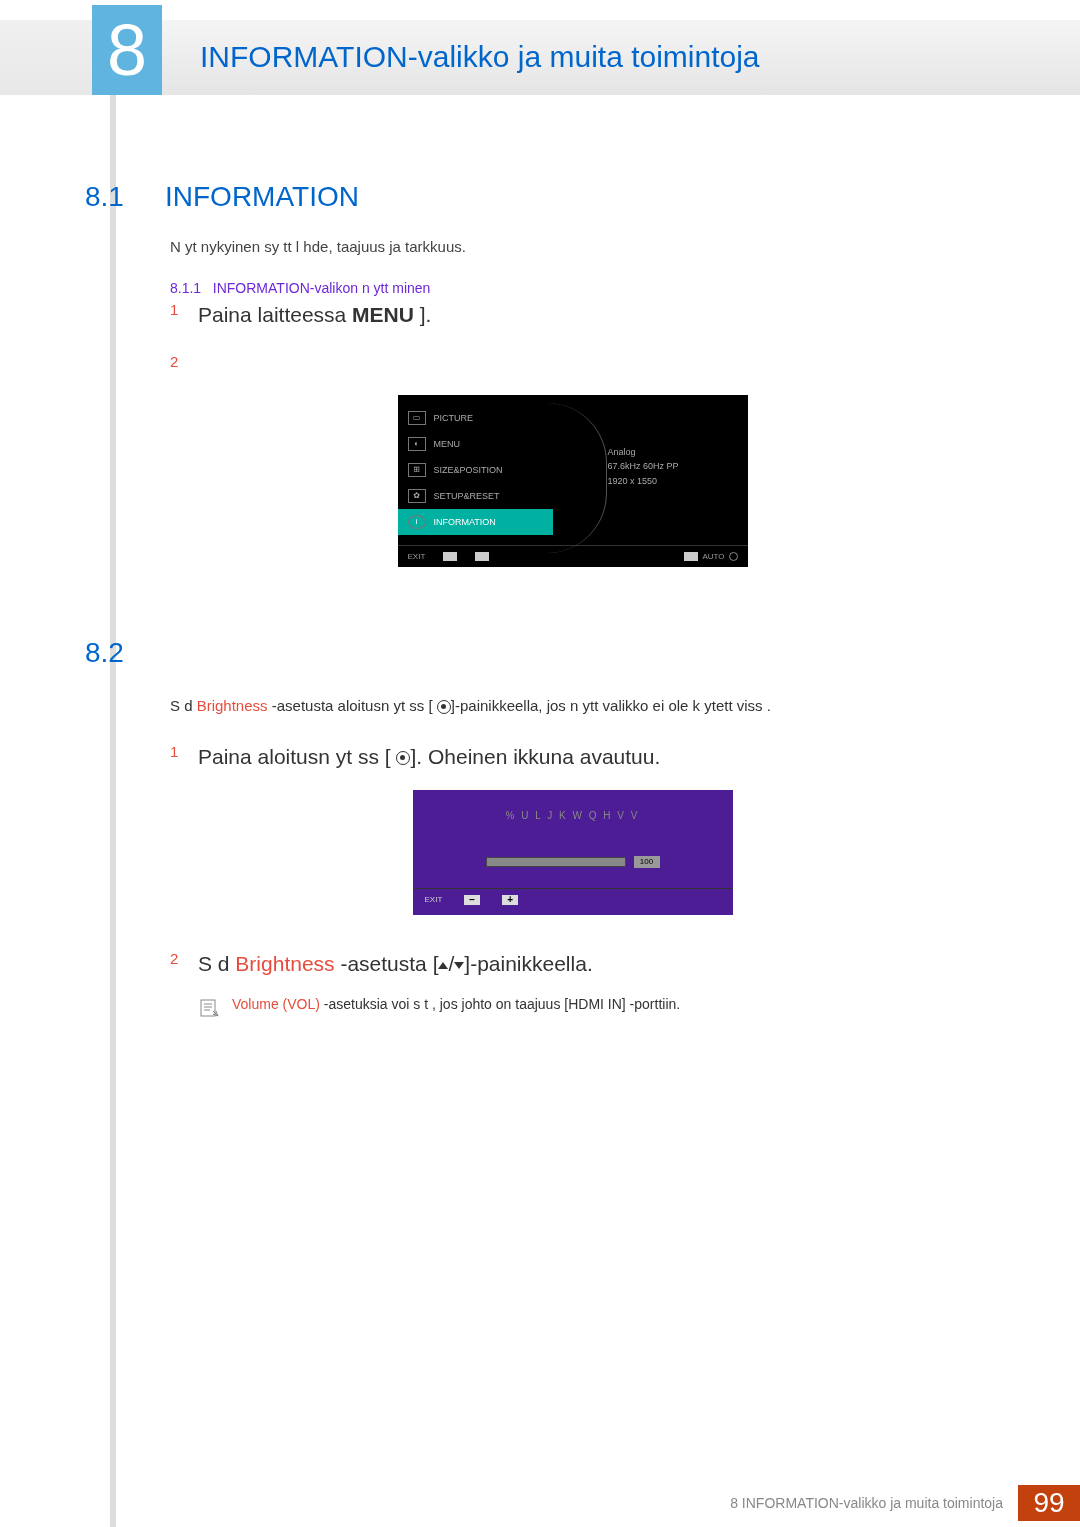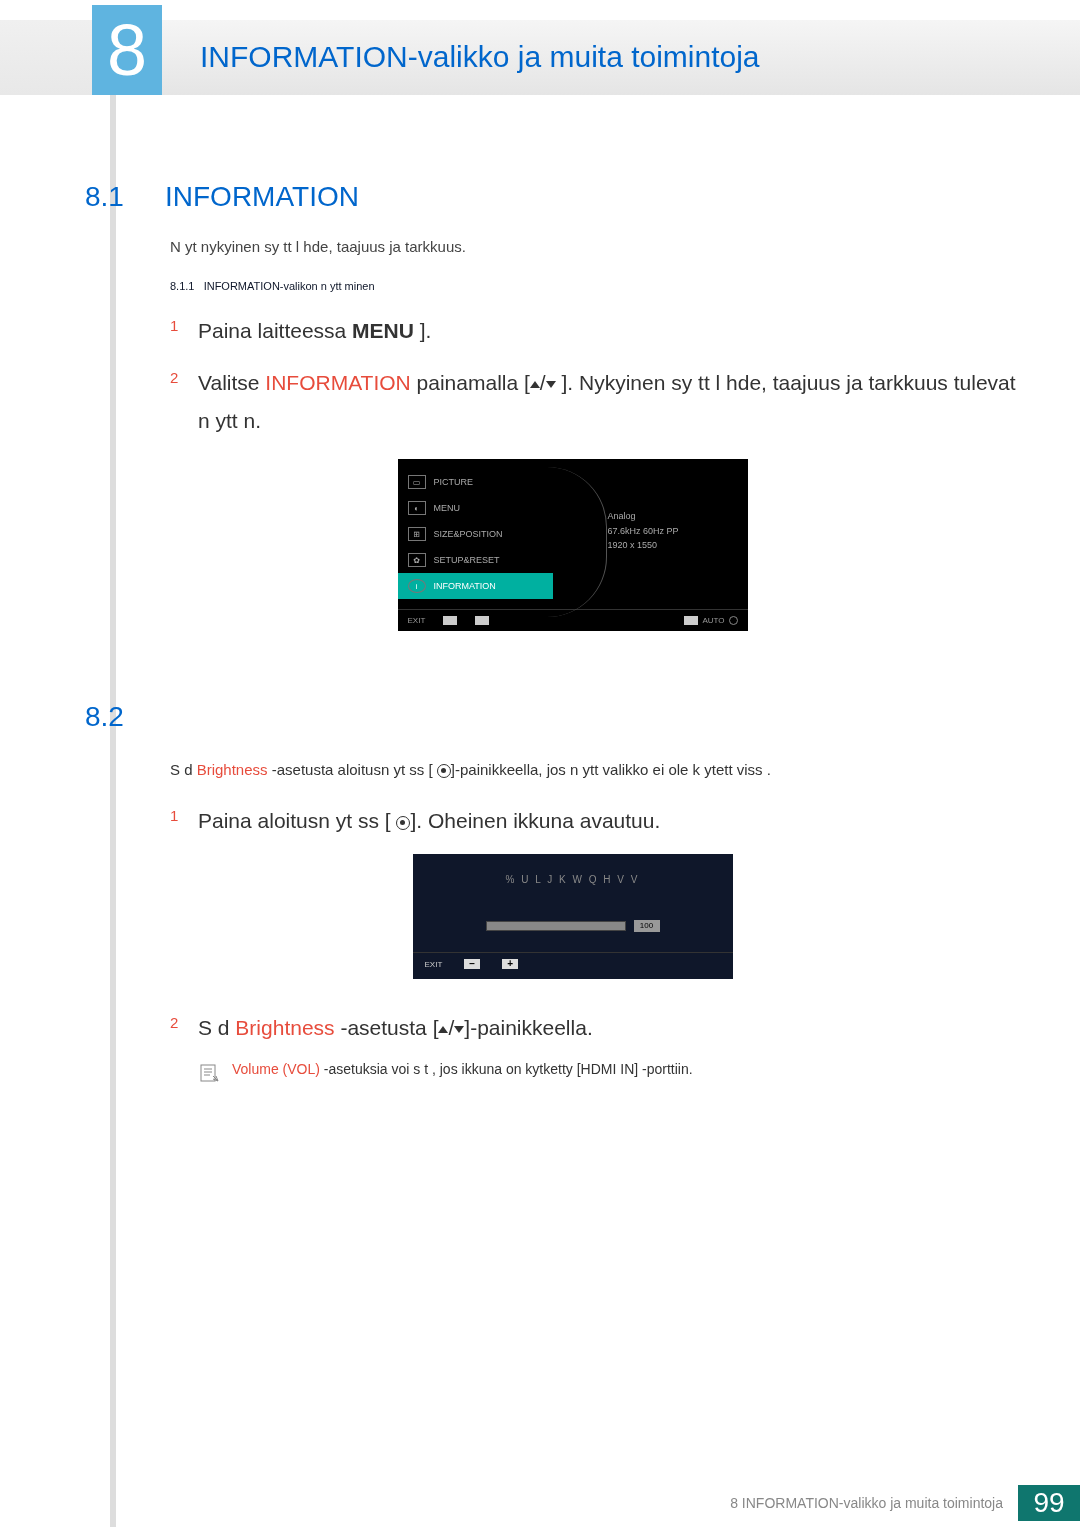--- a/index.html
+++ b/index.html
@@ -81,24 +81,23 @@
       font-size: 28px;
       font-weight: normal;
     }
     .section-intro {
       font-size: 15px;
       color: #444;
       margin-left: 45px;
       margin-bottom: 25px;
     }
     .subsection-title {
-      color: #0f172a;
-      font-size: 11px;
+      color: #6d28d9;
+      font-size: 14px;
       margin-left: 45px;
-      margin-bottom: 20px;
     }
     .step-list {
       margin-left: 45px;
     }
     .step {
       display: flex;
       margin-bottom: 14px;
       line-height: 1.8;
     }
     .step-num {
@@ -213,21 +212,21 @@
       top: 3px; left: 3px;
       width: 5px; height: 5px;
       background: #333;
       border-radius: 50%;
     }
     .triangle-up { display: inline-block; width: 0; height: 0; border-left: 5px solid transparent; border-right: 5px solid transparent; border-bottom: 7px solid #333; vertical-align: middle; }
     .triangle-down { display: inline-block; width: 0; height: 0; border-left: 5px solid transparent; border-right: 5px solid transparent; border-top: 7px solid #333; vertical-align: middle; }
     .osd-figure2 {
       width: 320px;
       margin: 10px auto 30px;
-      background: #0f172a;
+      background: #4c1d95;
       color: #ccc;
       font-size: 10px;
     }
     .osd2-body {
       padding: 20px;
       text-align: center;
     }
     .osd2-title {
       letter-spacing: 2px;
       font-size: 10px;
@@ -301,21 +300,21 @@
       height: 48px;
     }
     .footer-text {
       color: #888;
       font-size: 14px;
       margin-right: 15px;
     }
     .page-num {
       width: 62px;
       height: 36px;
-      background: #0f766e;
+      background: #c2410c;
       color: #fff;
       font-size: 28px;
       display: flex;
       align-items: center;
       justify-content: center;
     }
   </style>
 </head>
 <body>
 
@@ -343,23 +342,20 @@
 
   <div class="step-list">
     <div class="step">
       <div class="step-num">1</div>
       <div class="step-text">
         <span>Paina laitteessa </span><b>MENU</b><span> ].</span>
       </div>
     </div>
     <div class="step">
       <div class="step-num">2</div>
-      <div class="step-text">
-        <span>Valitse </span><span class="inline-red">INFORMATION</span><span> painamalla </span>[<span class="triangle-up"></span>/<span class="triangle-down"></span> <span>]. Nykyinen sy tt l hde, taajuus ja tarkkuus tulevat n ytt  n.</span>
-      </div>
     </div>
   </div>
 
   <div class="osd-figure1">
     <div class="osd-body">
       <div class="osd-menu">
         <div class="osd-item">
             <span class="osd-icon">▭</span>
             <span>PICTURE</span>
           </div>
@@ -446,21 +442,21 @@
     <div class="note-icon">
       <svg width="24" height="24" viewBox="0 0 24 24">
           <rect x="3" y="4" width="14" height="16" fill="none" stroke="#888" stroke-width="1"></rect>
           <line x1="6" y1="8" x2="14" y2="8" stroke="#888"></line>
           <line x1="6" y1="11" x2="14" y2="11" stroke="#888"></line>
           <line x1="6" y1="14" x2="12" y2="14" stroke="#888"></line>
           <path d="M 15 15 L 20 20 M 18 15 L 20 20 L 15 18" stroke="#888" fill="none"></path>
         </svg>
     </div>
     <div class="note-text">
-      <span class="inline-red">Volume </span><span class="inline-red">(VOL)</span><span> -asetuksia voi s  t  , jos ikkuna on kytketty [HDMI IN] -porttiin.</span>
+      <span class="inline-red">Volume </span><span class="inline-red">(VOL)</span><span> -asetuksia voi s  t  , jos johto on taajuus [HDMI IN] -porttiin.</span>
     </div>
   </div>
 
 </div>
 
 <div class="footer">
   <div class="footer-text">8 INFORMATION-valikko ja muita toimintoja</div>
   <div class="page-num">99</div>
 </div>
 

